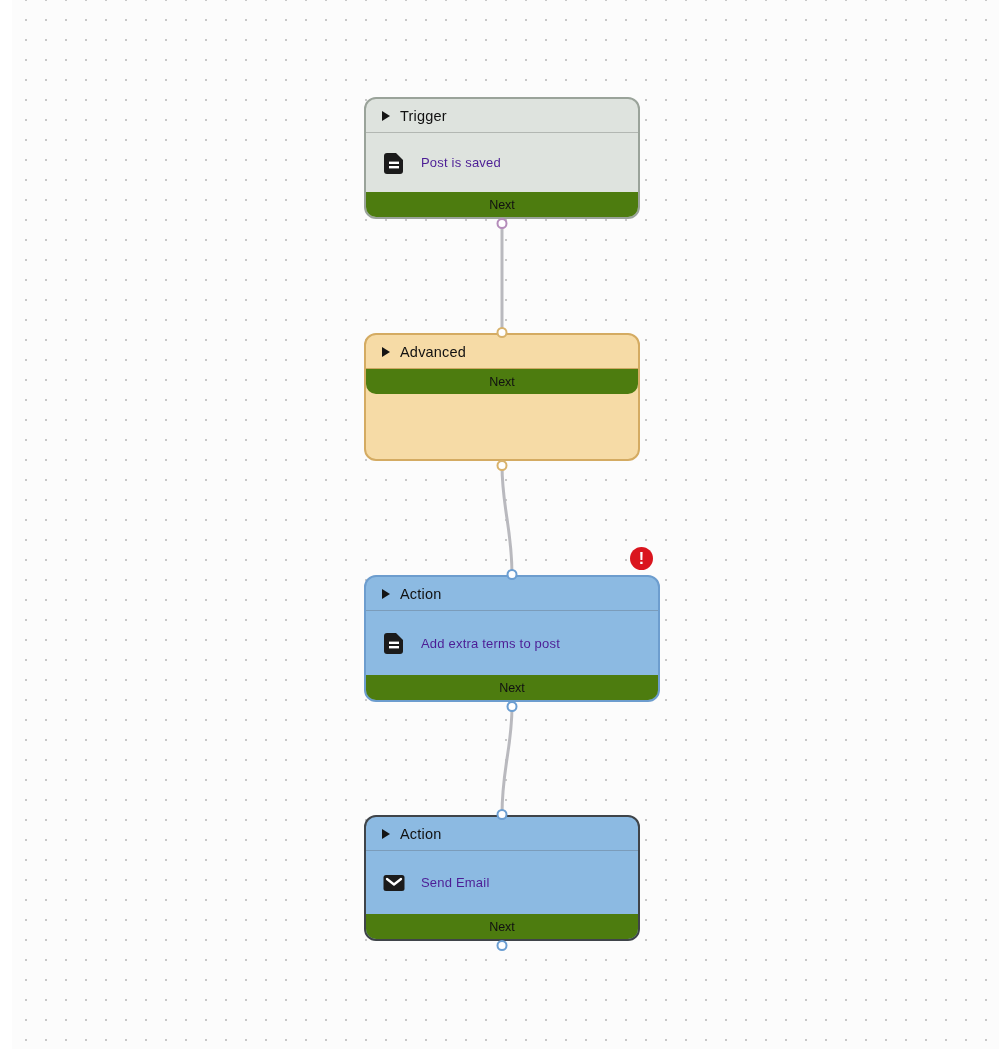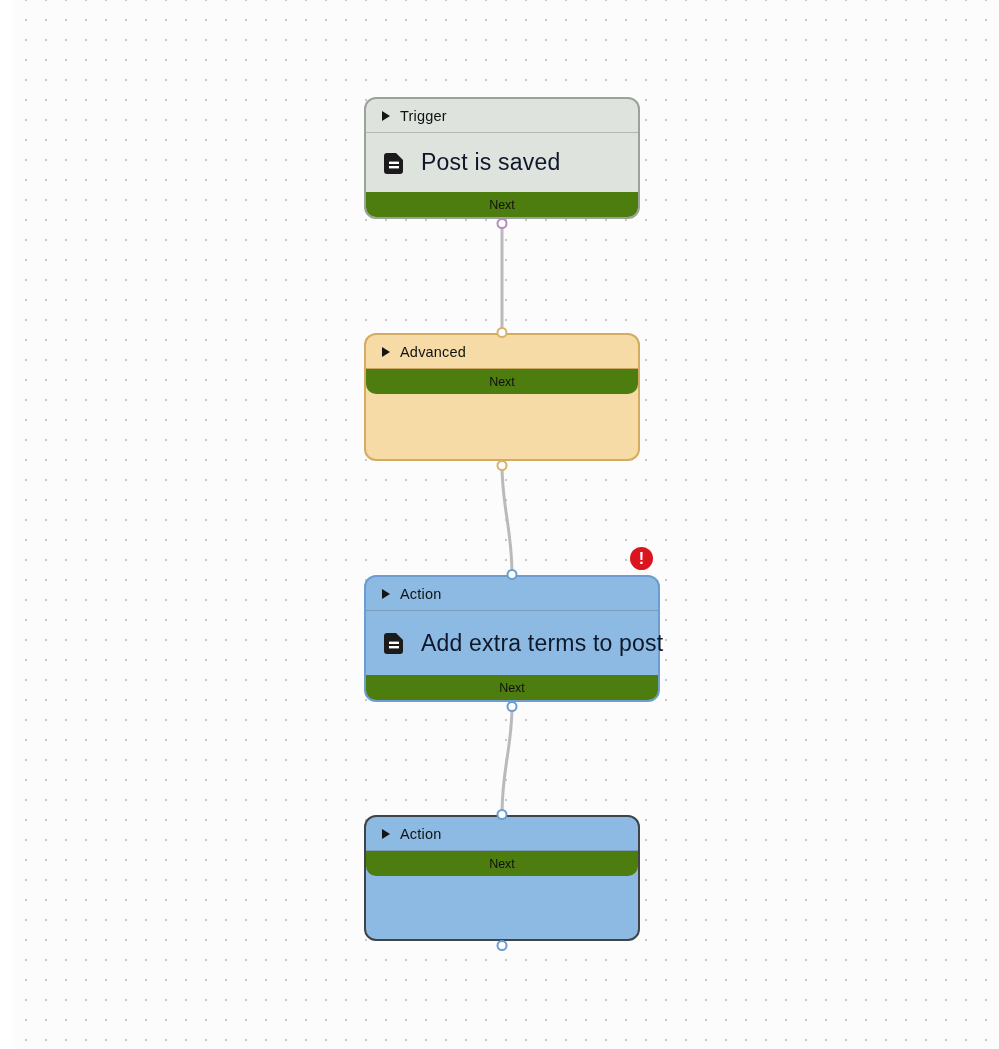--- a/index.html
+++ b/index.html
@@ -57,22 +57,22 @@
   }
   .node-body {
     flex: 1 1 auto;
     display: flex;
     align-items: center;
     gap: 15px;
     padding: 0 16px;
   }
   .node-icon { width: 24px; height: 24px; flex: 0 0 auto; display: block; }
   .node-title {
-    font-size: 23px;
-    color: #0f172a;
+    font-size: 13px;
+    color: #4c1d95;
     letter-spacing: 0.2px;
     white-space: nowrap;
   }
   .node-footer {
     flex: 0 0 auto;
     height: 25px;
     background: #4d7c0f;
     border-radius: 0 0 10px 10px;
     display: flex;
     align-items: center;
@@ -167,20 +167,27 @@
     <span class="port port-in"></span>
     <span class="port port-out"></span>
     <span class="error-badge" style="--badge: #da151e;">!</span>
   </div>
 
   <div class="node" style="left: 352px; top: 815px; width: 276px; height: 126px; --fill: #8cbae2; --border: #3f4449; --divider: #7b9cba; --port: #6b9ed2;">
     <div class="node-header">
       <span class="collapse-triangle"></span>
       <span class="node-category">Action</span>
     </div>
+    <div class="node-body">
+      <svg class="node-icon" viewBox="0 0 24 24">
+        <rect x="1.5" y="4" width="21" height="16" rx="2.5" fill="#1b1b1b"></rect>
+        <path d="M5 8 L12 13.5 L19 8" fill="none" stroke="#ffffff" stroke-width="2.3" stroke-linecap="round" stroke-linejoin="round"></path>
+      </svg>
+      <span class="node-title">Send Email</span>
+    </div>
     <div class="node-footer">
       <span class="footer-label">Next</span>
     </div>
     <span class="port port-in"></span>
     <span class="port port-out"></span>
   </div>
 
 </div>
 
 </body></html>

